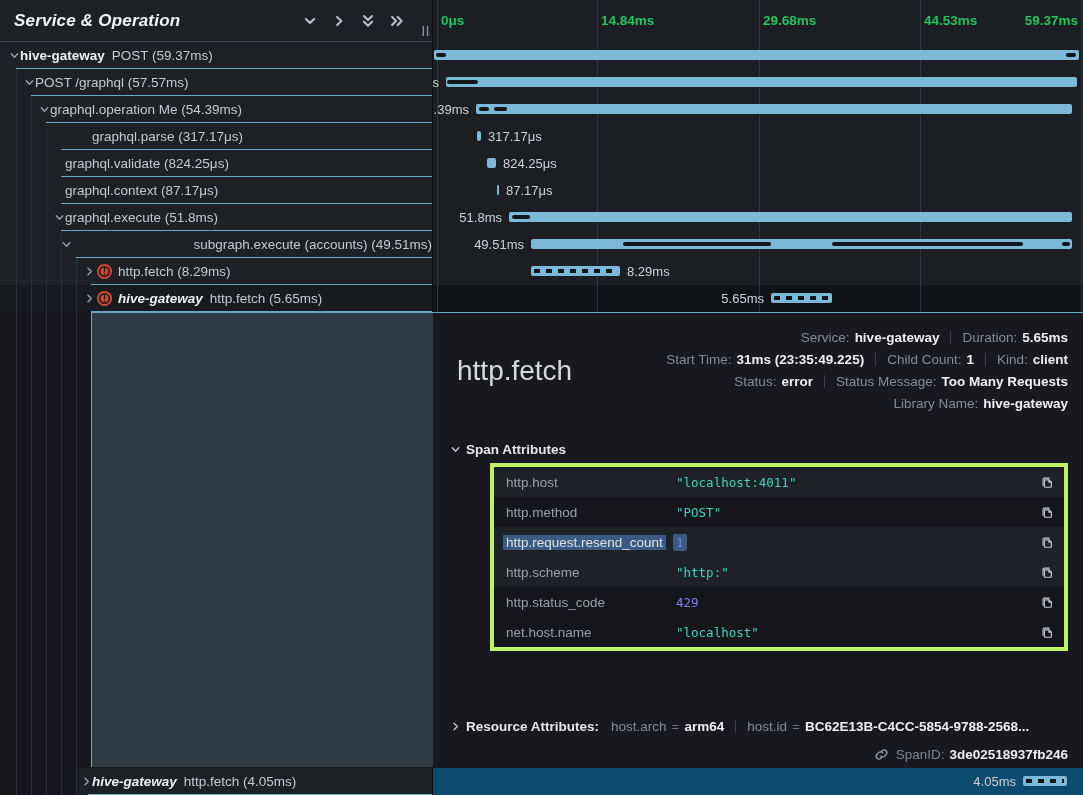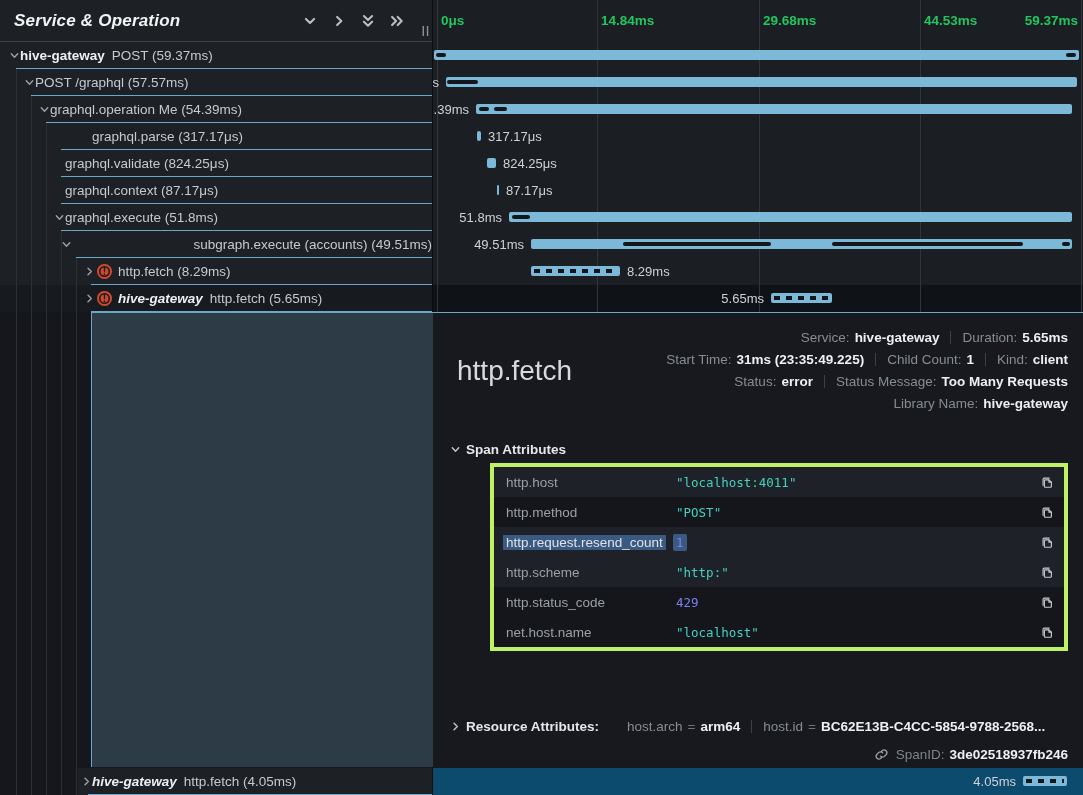--- a/index.html
+++ b/index.html
@@ -70,21 +70,21 @@
   .attr-key { width:182px; padding-left:12px; color:#9aa0a8; flex:none; white-space:nowrap; overflow:hidden; }
   .attr-val { flex:1; font-family:"DejaVu Sans Mono", monospace; font-size:12.5px; white-space:nowrap; }
   .attr-val.string { color:#43d1c1; }
   .attr-val.number { color:#7b80ee; }
   .hl { background:#3a5a82; border-radius:2px; padding:1px 3px; margin-left:-3px; }
   .attr-key .hl { color:#dfe3e8; }
   .copy-btn { width:34px; flex:none; display:flex; justify-content:center; color:#c7cbd1; cursor:pointer; }
   .copy-btn svg { width:14px; height:14px; stroke-width:1.3; }
   .res-row { position:absolute; left:16px; top:406px; display:flex; align-items:center; font-size:13.5px; color:#868c94; cursor:pointer; white-space:nowrap; }
   .res-row .twisty { color:#c0c5cb; margin-right:5px; }
-  .res-title { font-weight:bold; color:#e4e6e9; margin-right:28px; }
+  .res-title { font-weight:bold; color:#e4e6e9; margin-right:12px; }
   .res-key { color:#868c94; }
   .res-eq { color:#6e747c; margin:0 5px; }
   .res-val { color:#edeff2; font-weight:bold; }
   .spanid-row { position:absolute; right:15px; top:434px; display:flex; align-items:center; font-size:13.5px; color:#7e848c; }
   .spanid-row .lnk { width:15px; height:15px; color:#9aa0a8; margin-right:7px; }
   .spanid-row .lnk svg { width:15px; height:15px; stroke-width:1.4; }
   .spanid-row b { color:#edeff2; margin-left:5px; }
 </style>
 </head>
 <body>

